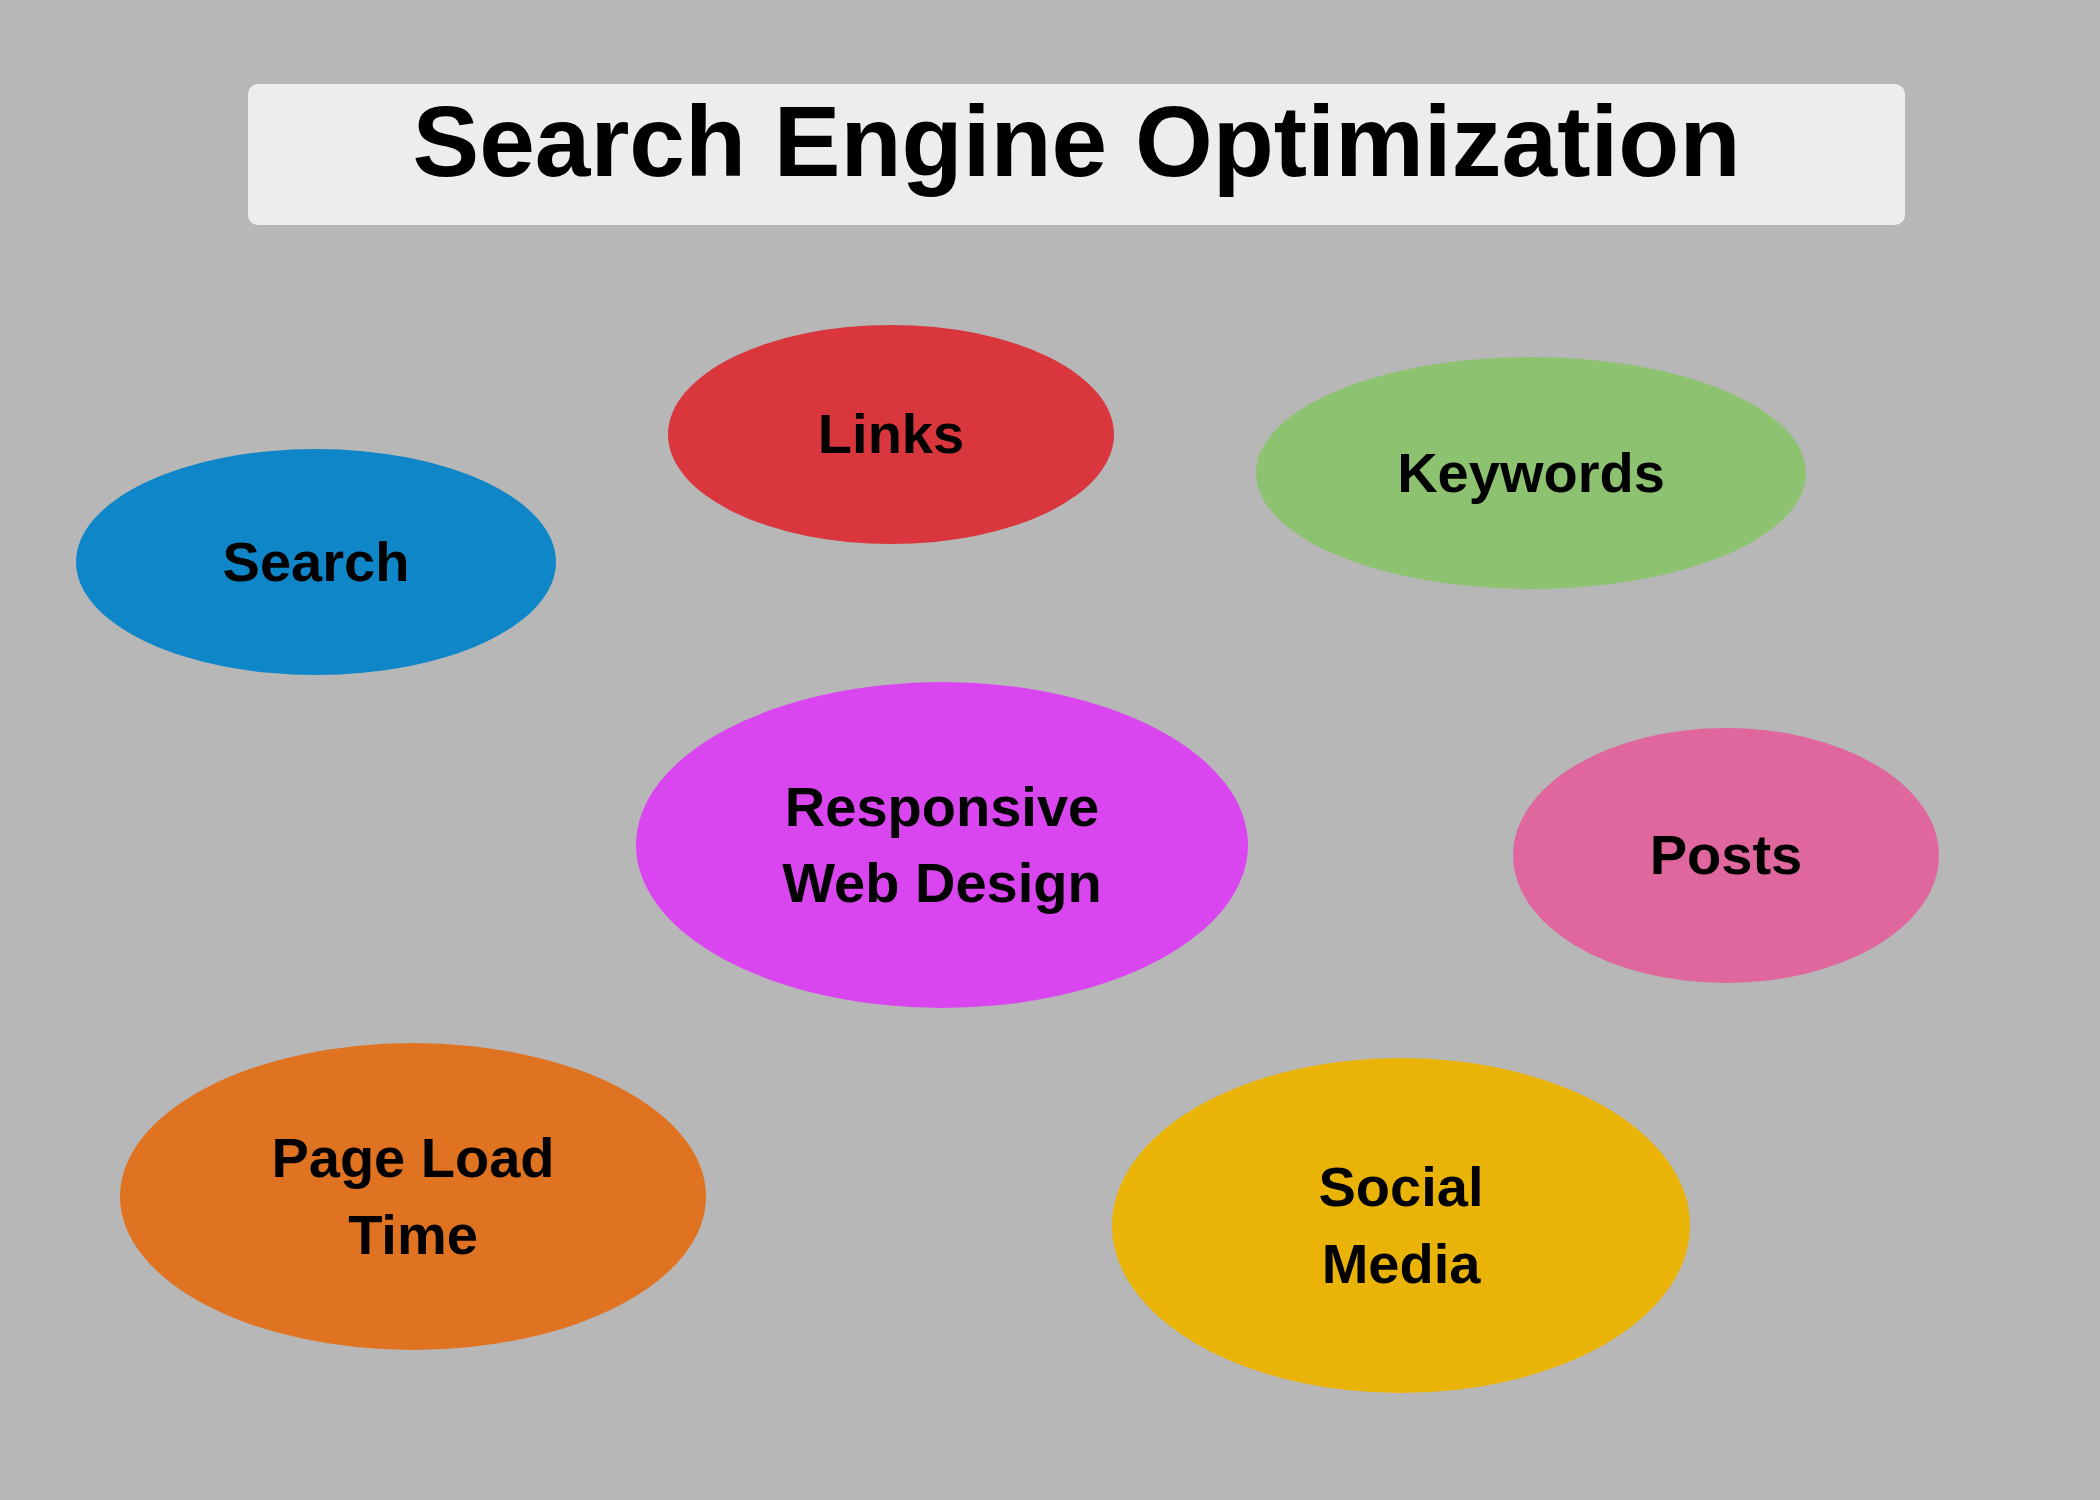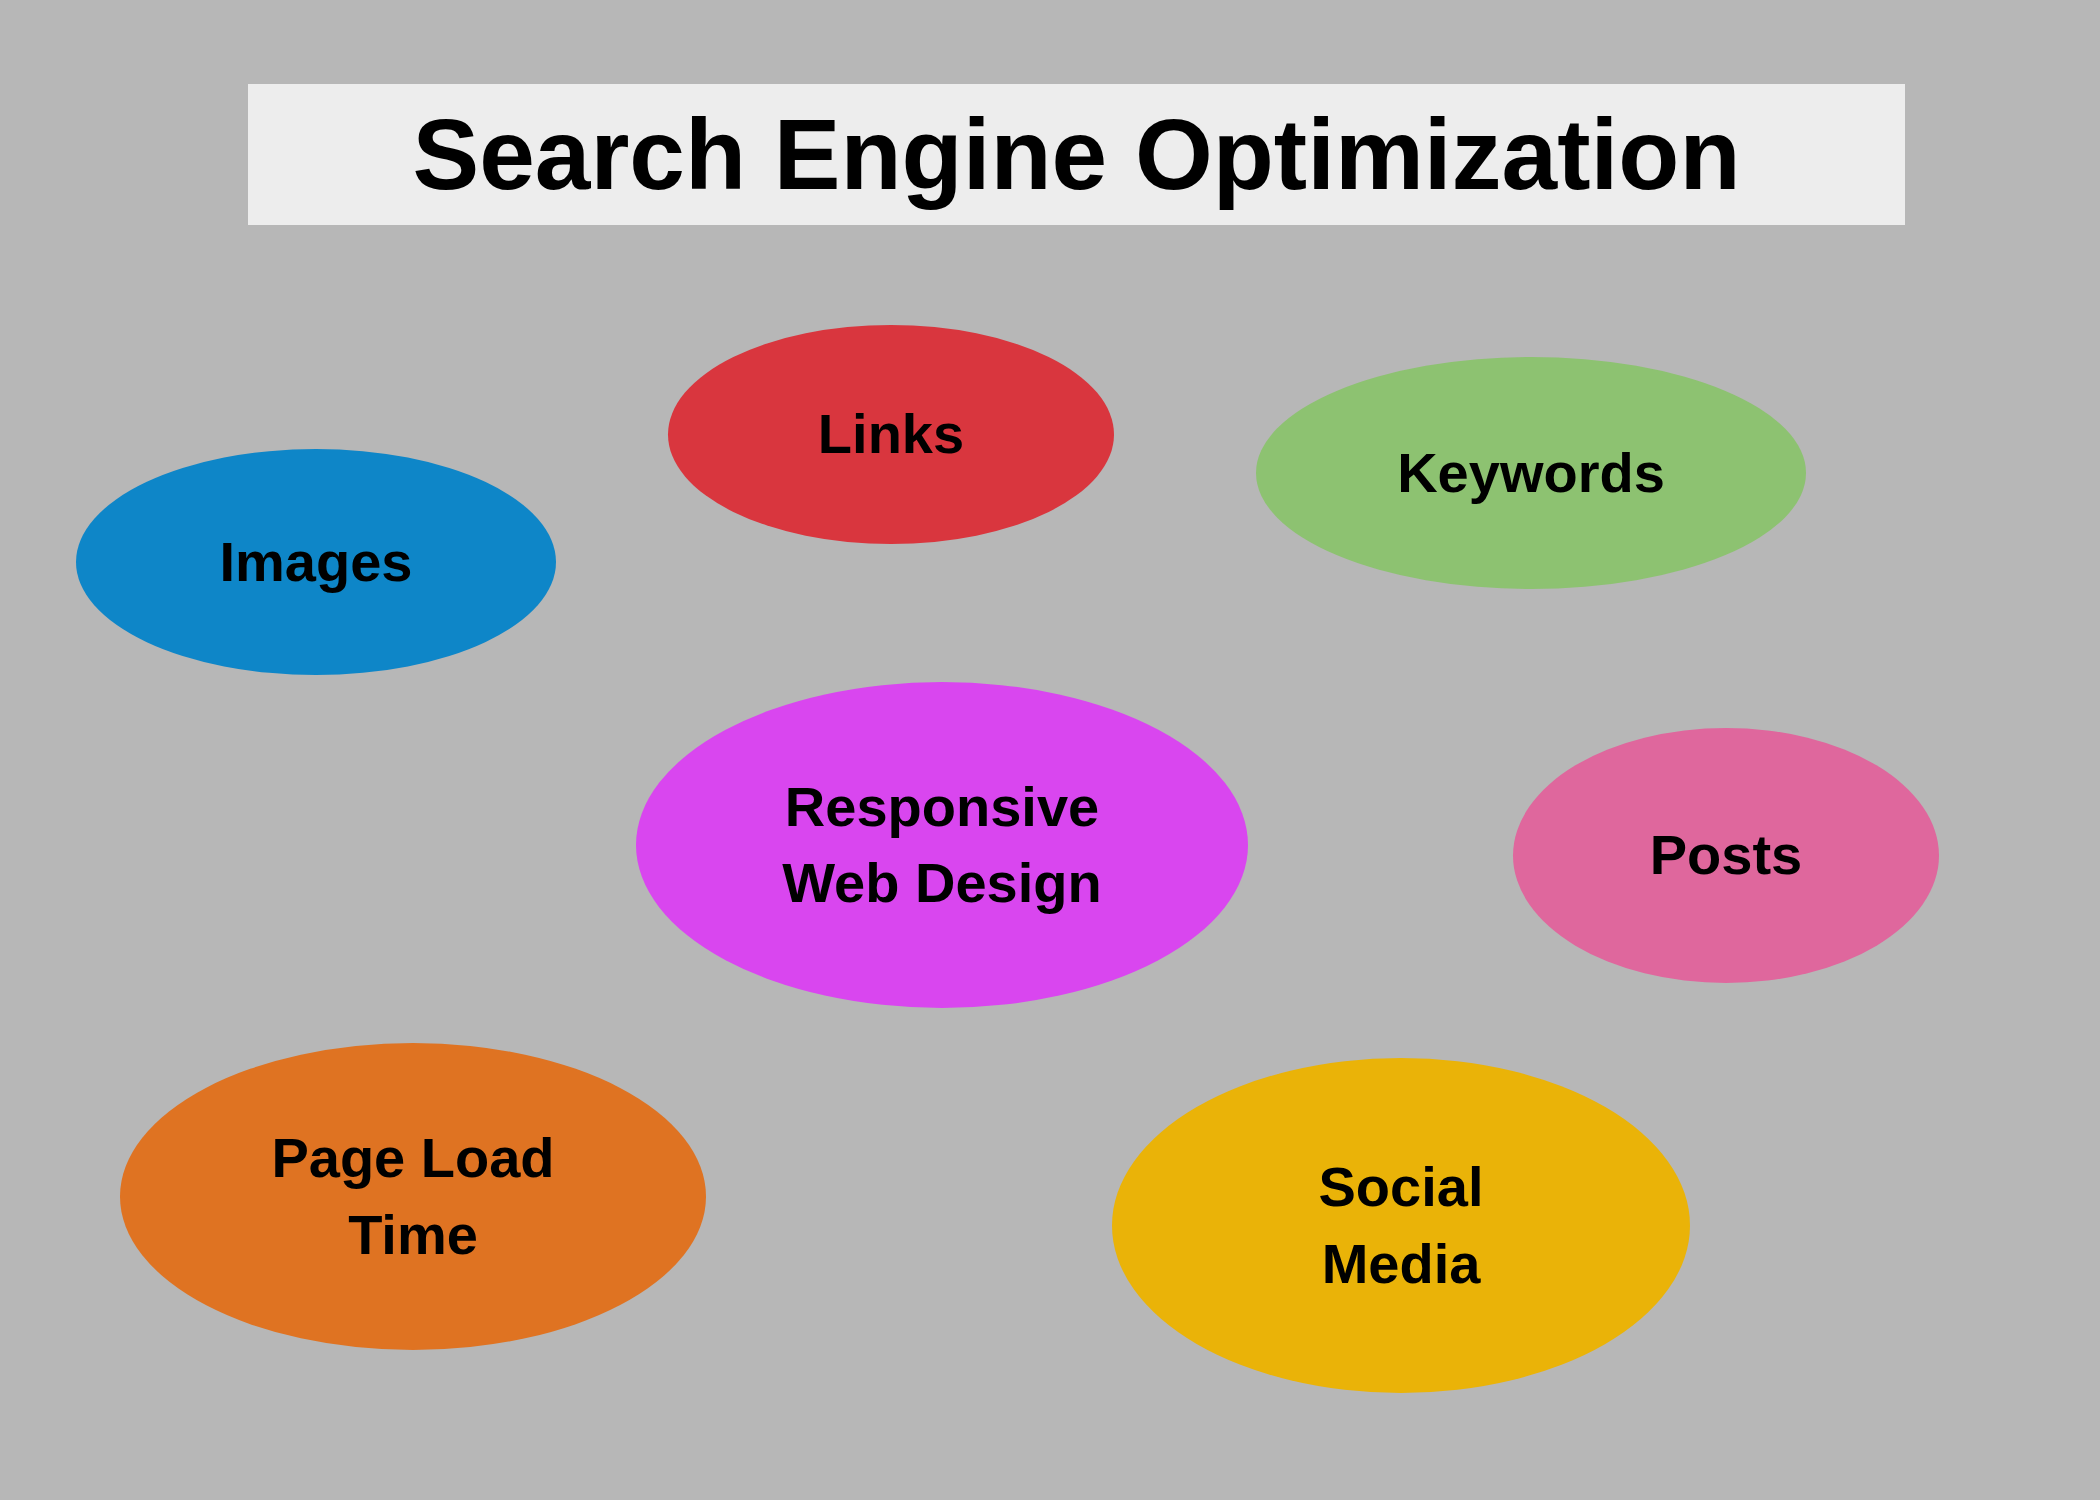--- a/index.html
+++ b/index.html
@@ -12,22 +12,23 @@
     overflow: hidden;
   }
 
   .title-bar {
     position: absolute;
     left: 248px;
     top: 84px;
     width: 1657px;
     height: 141px;
     display: flex;
-    align-items: center;
+    align-items: flex-start;
     justify-content: center;
+    border-radius: 10px;
   }
   .title-text {
     font-size: 100px;
     font-weight: bold;
     color: #000000;
     white-space: nowrap;
     letter-spacing: 0px;
   }
 
   .bubble {
@@ -56,21 +57,21 @@
 </head>
 <body>
 
 <div class="canvas" style="background-color: rgb(183, 183, 183);">
 
   <div class="title-bar" style="background-color: rgb(237, 237, 237);">
     <span class="title-text">Search Engine Optimization</span>
   </div>
 
   <div class="bubble bubble-images" style="background-color: rgb(14, 134, 200);">
-    <span class="bubble-label">Images</span>
+    <span class="bubble-label">Search</span>
   </div>
 
   <div class="bubble bubble-links" style="background-color: rgb(217, 54, 62);">
     <span class="bubble-label">Links</span>
   </div>
 
   <div class="bubble bubble-keywords" style="background-color: rgb(141, 194, 113);">
     <span class="bubble-label">Keywords</span>
   </div>
 

